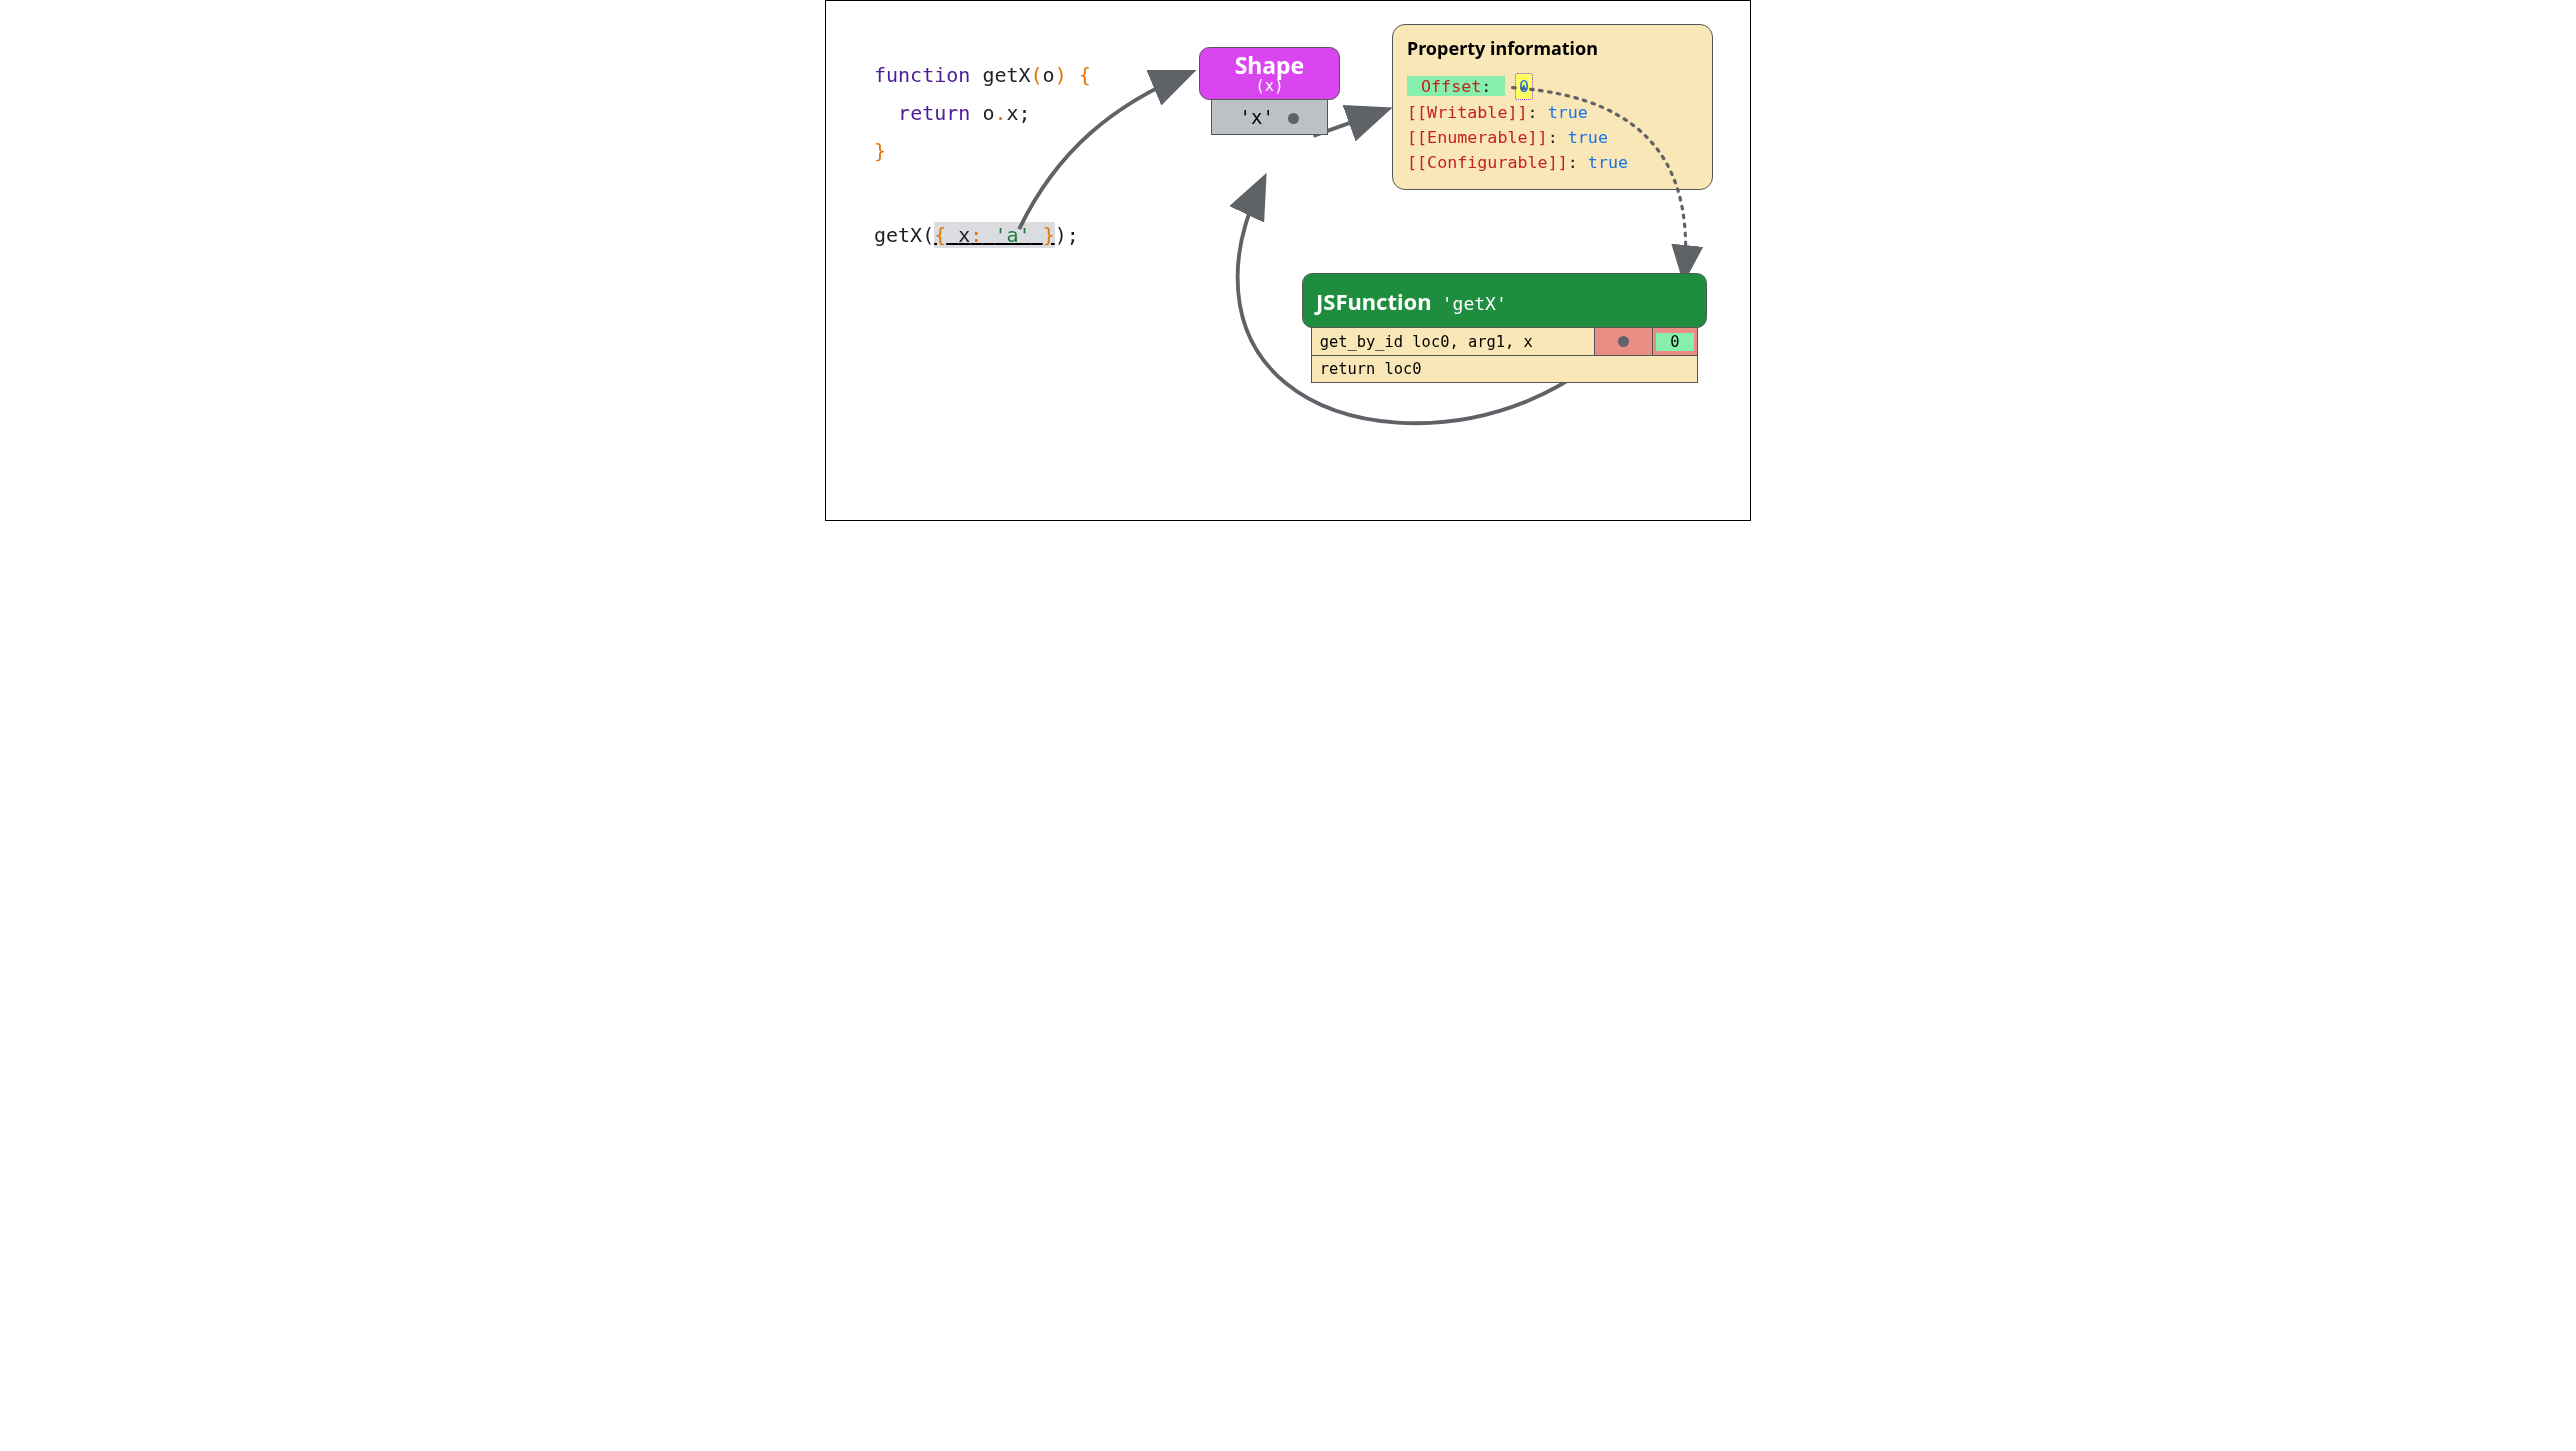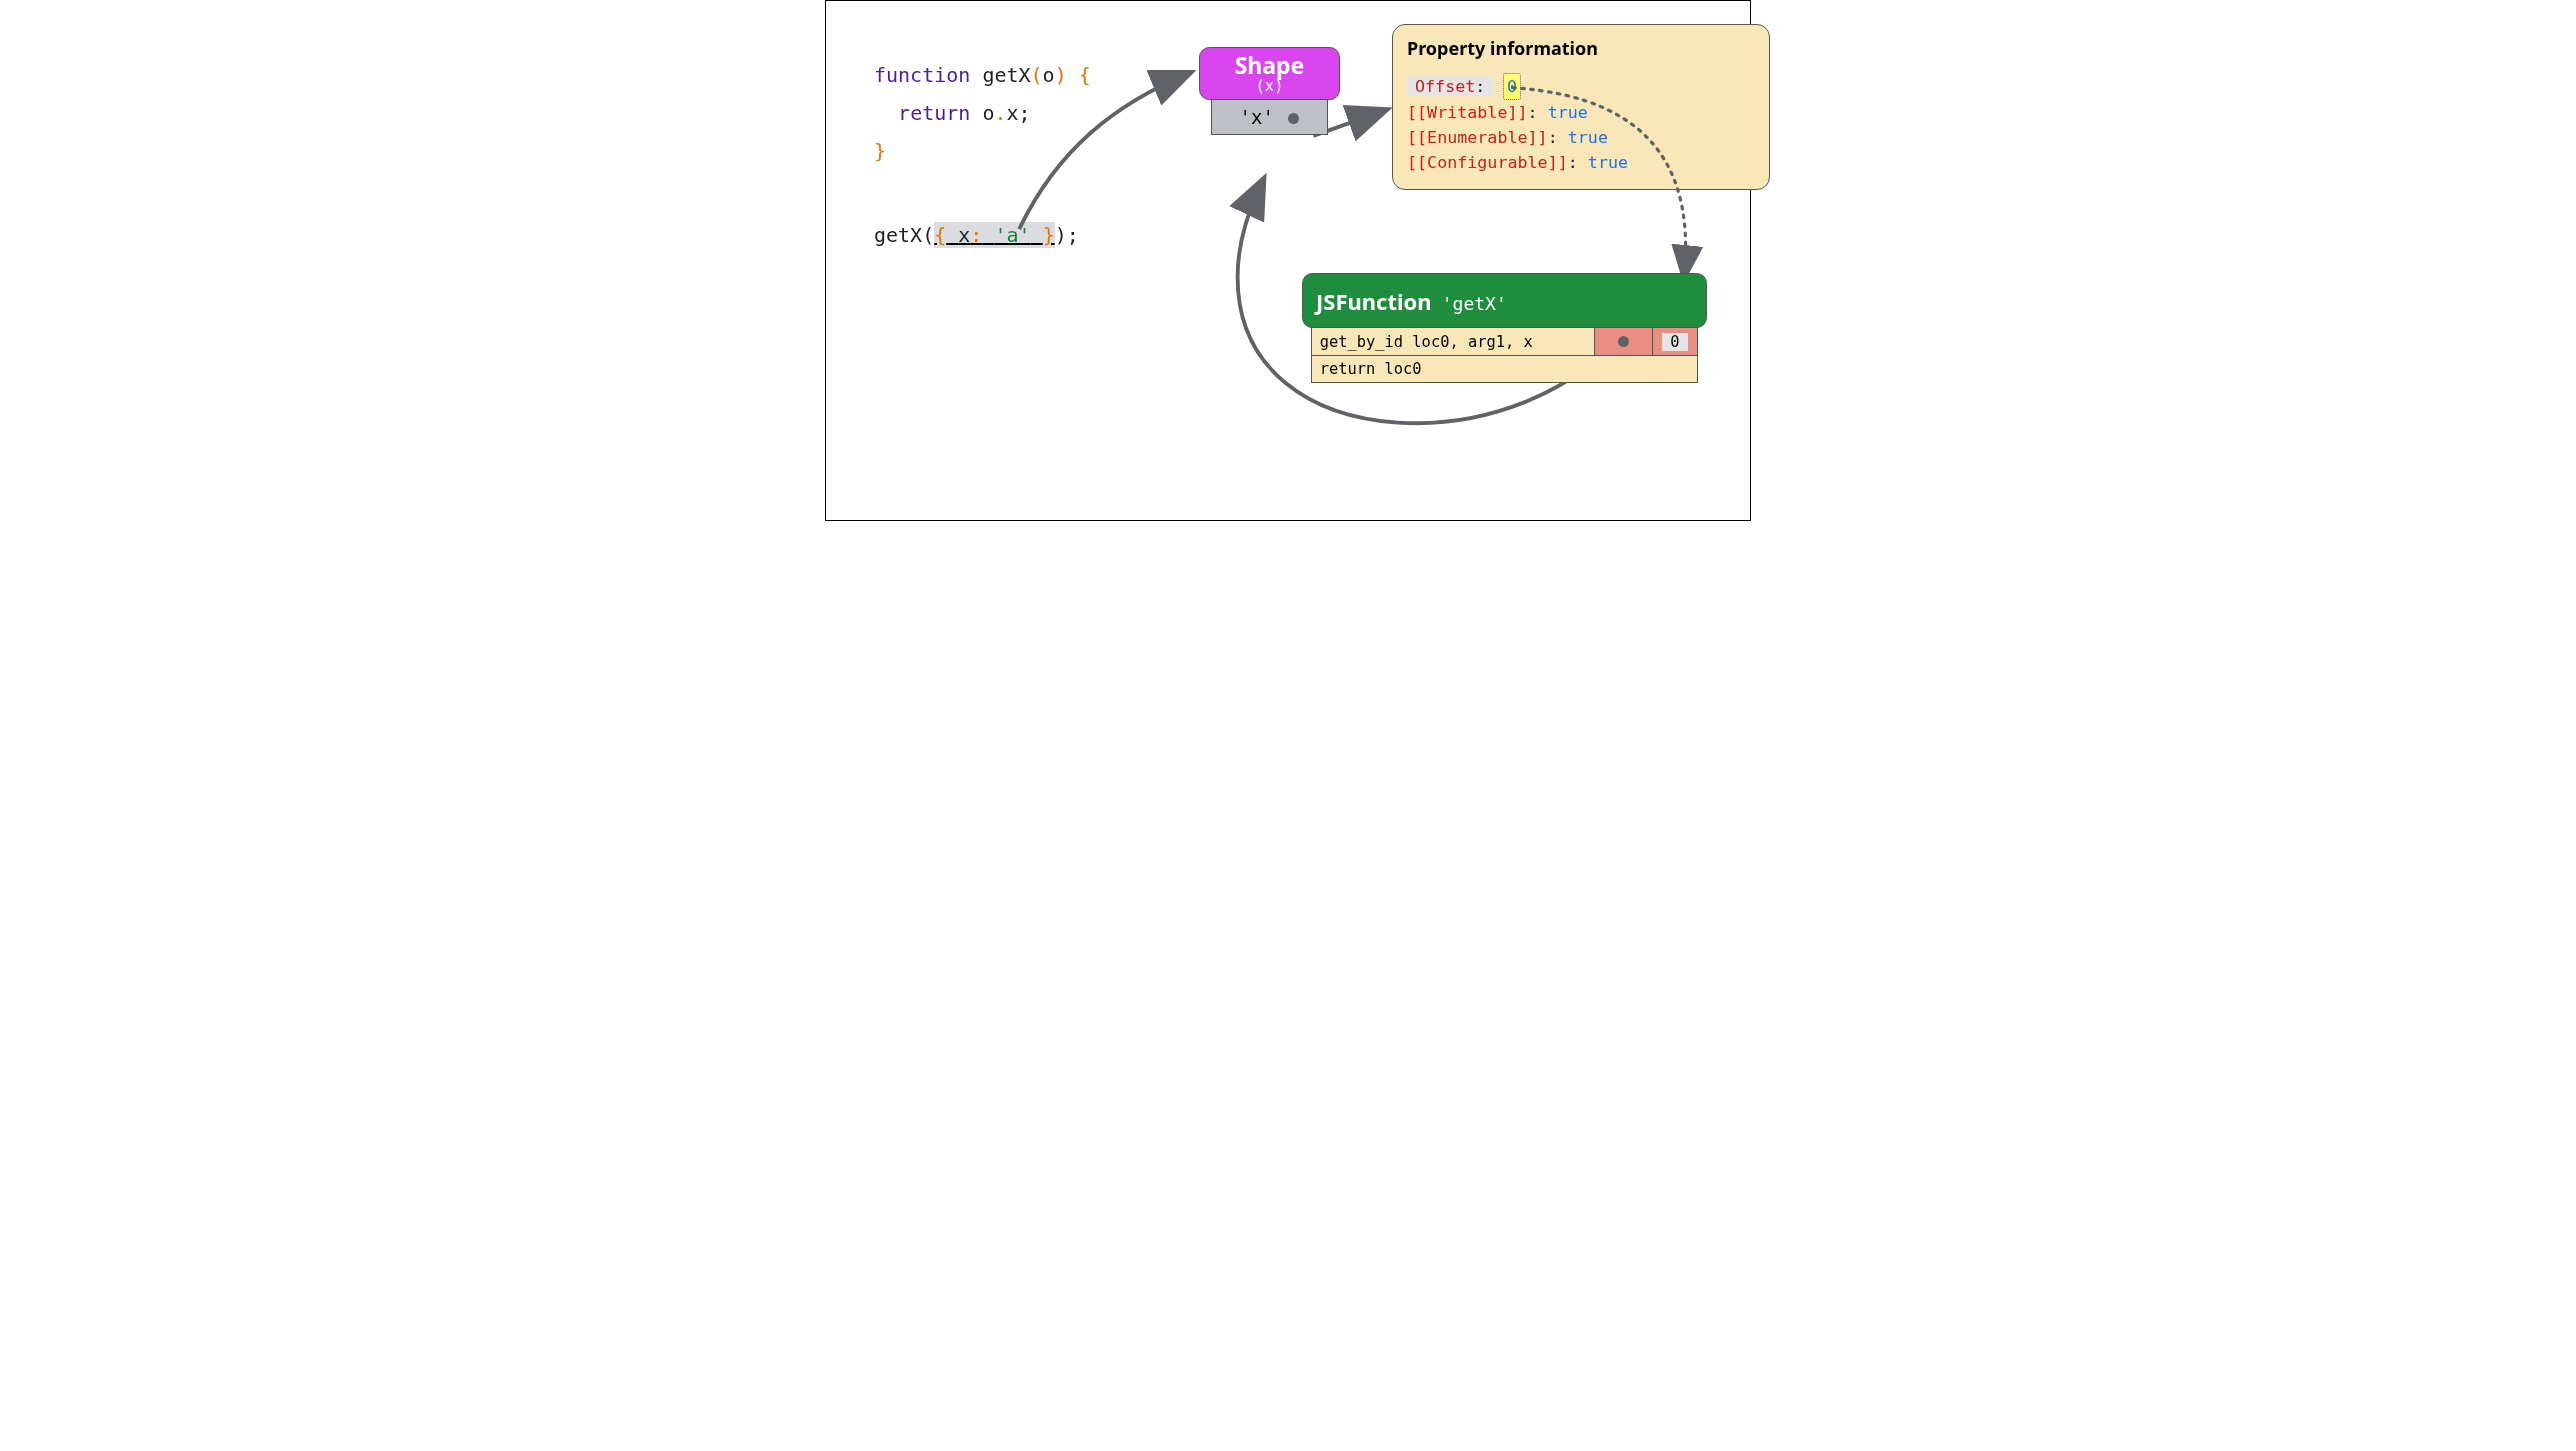--- a/index.html
+++ b/index.html
@@ -85,40 +85,40 @@
     border-radius: 50%;
     vertical-align: middle;
     margin-left: 14px;
   }
 
   
   .propinfo {
     position: absolute;
     left: 566px;
     top: 22.5px;
-    width: 378px;
+    width: 321px;
     background: #f9e7b8;
     border: 1.3px solid #555;
     border-radius: 13px;
     padding: 11.6px 14px 14px 14px;
     font-size: 16.7px;
     font-family: "Consolas",monospace;
   }
   .propinfo-title {
     font-family: system-ui, -apple-system, sans-serif;
     font-weight: bold;
     font-size: 18px;
     color: #000;
     margin-bottom: 13px;
   }
   .propinfo .row { line-height: 1.5; white-space: nowrap; }
   .pk { color: #c5221f; }
   .pv { color: #1a73e8; }
   .pcolon { color: #202124; }
-  .hl-yellow { background: #e5e5e5; padding: 0 8px; }
+  .hl-yellow { background: #86efac; padding: 0 14px; }
   .offset-zero {
     border: 1.3px dotted #9334e6;
     border-radius: 2.6px;
     padding: 0 2.6px;
     background: #ffff66;
     display: inline-block;
   }
 
   
   .jsfn {

